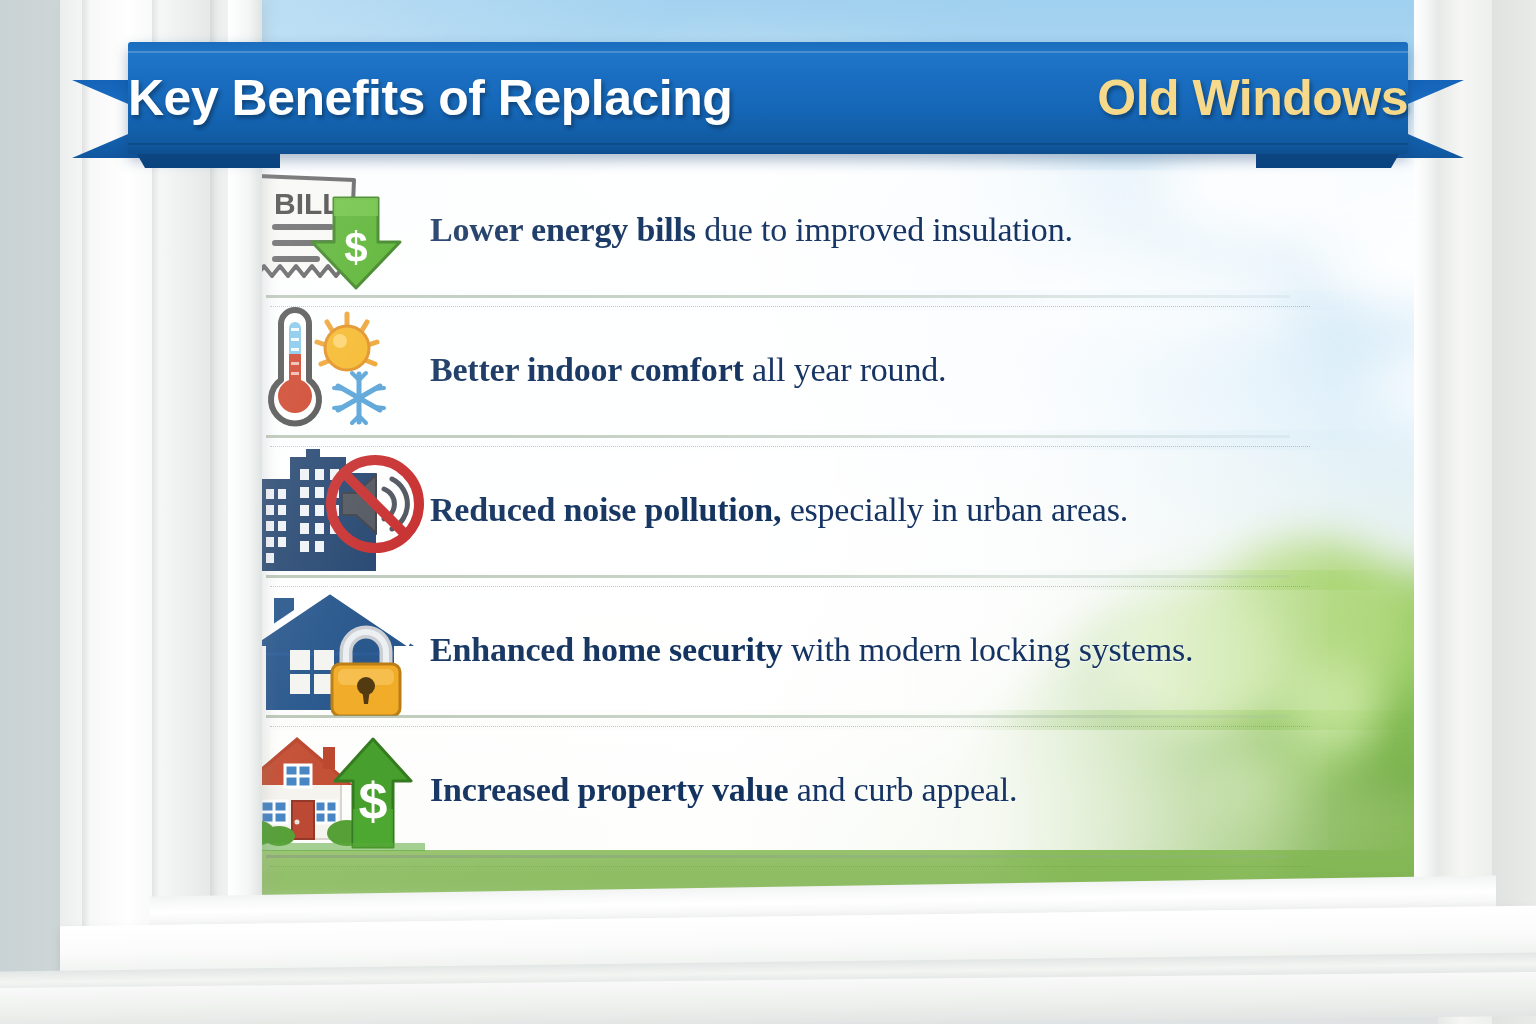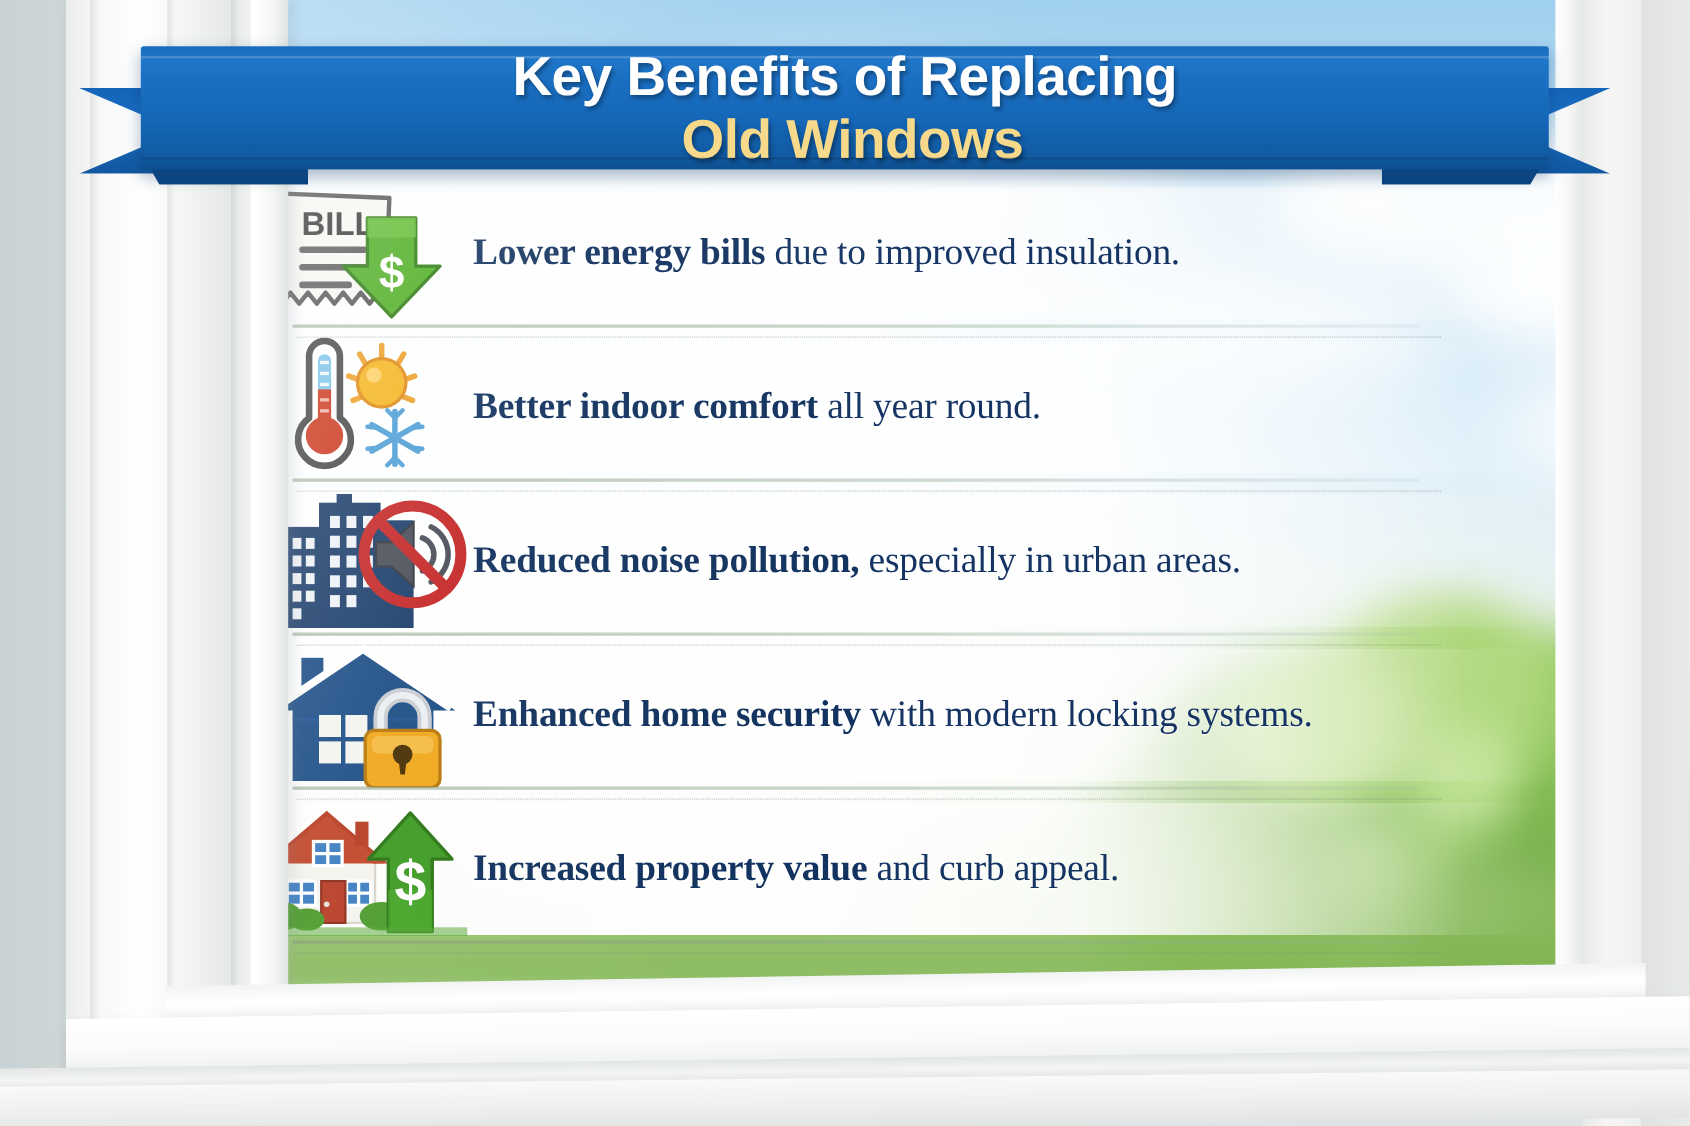--- a/index.html
+++ b/index.html
@@ -211,29 +211,28 @@
     position: absolute;
     left: 0; right: 0; bottom: 9px;
     height: 2px;
     background: rgba(0,0,0,0.14);
   }
   .ribbon-title {
     position: absolute;
     left: 0; right: 0; top: 0; bottom: 0;
     display: flex;
     align-items: center;
-    justify-content: center;
+    justify-content: space-between;
     font-family: "Liberation Sans", sans-serif;
     font-weight: bold;
     font-size: 50px;
     letter-spacing: -0.5px;
     color: #ffffff;
     text-shadow: 2px 3px 4px rgba(0,0,0,0.35);
     white-space: nowrap;
-    flex-direction: column;
   }
   .ribbon-title .hl { color: #f6d98a; margin-left: 14px; }
 
   
   .wall-left {
     position: absolute;
     left: 0; top: 0;
     width: 70px; height: 1024px;
     background: linear-gradient(to right, #c9d2d4 0%, #cfd7d8 100%);
   }

